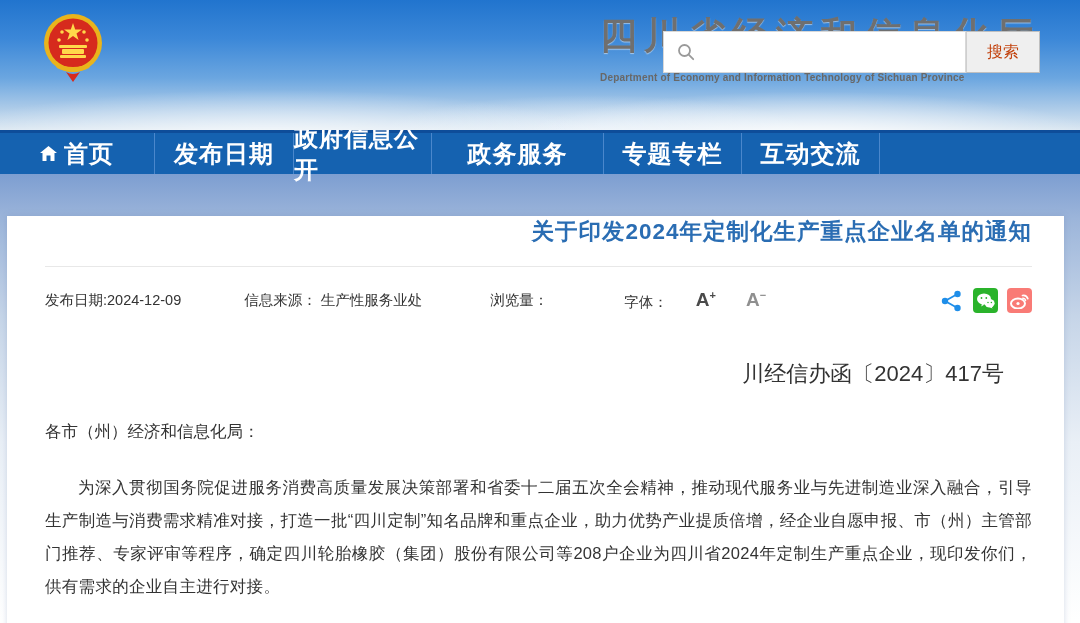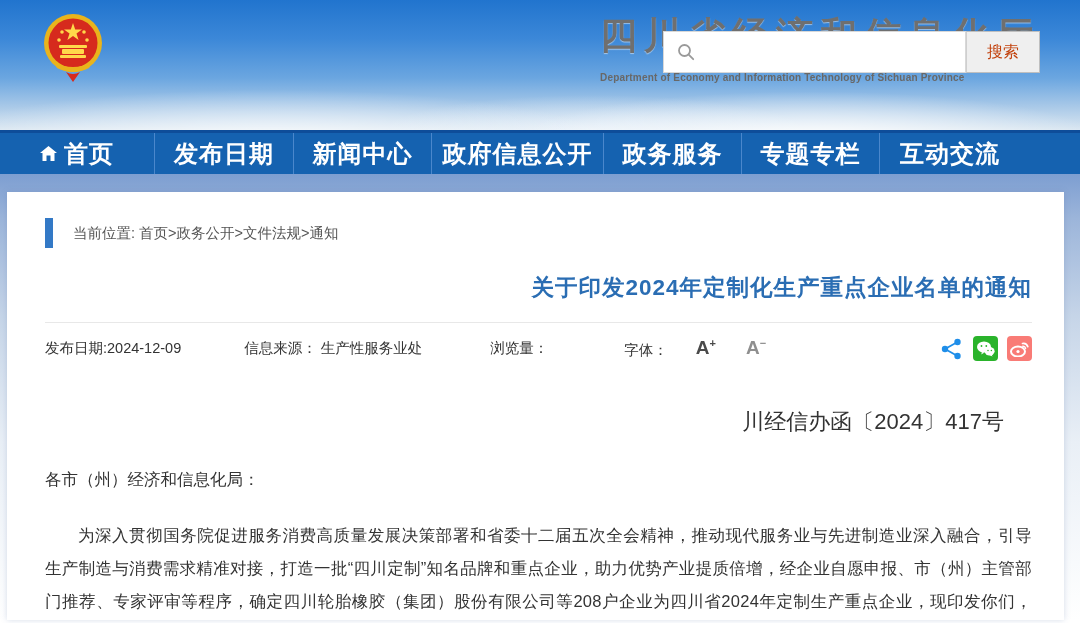--- a/index.html
+++ b/index.html
@@ -76,21 +76,21 @@
   .breadcrumb-row { display:flex; align-items:center; padding-top:26px; }
   .crumb-bar { width:8px; height:30px; background:#3379c6; }
   .breadcrumb-text { margin-left:20px; font-size:14.5px; color:#555; }
 
   
   .article-title {
     text-align:right; color:#2a6db3; font-size:22.5px; font-weight:bold;
     margin-top:24px; letter-spacing:1px;
   }
   .meta-row {
-    margin-top:19px; border-top:1px solid #e8e8e8; padding-top:13px;
+    margin-top:19px; border-top:1px solid #e8e8e8; padding-top:21px;
     display:flex; align-items:center; font-size:14.5px; color:#333;
   }
   .meta-item { white-space:nowrap; }
   .meta-source { margin-left:63px; }
   .meta-views { margin-left:68px; }
   .meta-font { margin-left:76px; display:flex; align-items:flex-end; }
   .font-a { font-size:19px; color:#4a4a4a; cursor:pointer; margin-left:28px; font-weight:bold; }
   .font-a sup { font-size:11px; }
   .font-a.minus { color:#8f8f8f; margin-left:30px; }
   .share-group { margin-left:auto; display:flex; align-items:center; gap:9px; }
@@ -148,43 +148,36 @@
     <div class="nav-item">
       <svg class="home-icon" viewBox="0 0 17 15">
         <path d="M8.5 0 L17 7 L14.5 7 L14.5 15 L10.5 15 L10.5 9.5 L6.5 9.5 L6.5 15 L2.5 15 L2.5 7 L0 7 Z" fill="#fff"></path>
       </svg>
       <span>首页</span>
     </div>
     <div class="nav-item">
       <span>发布日期</span>
     </div>
     <div class="nav-item">
-      <span>新闻中心</span>
-    </div>
-    <div class="nav-item">
       <span>政府信息公开</span>
     </div>
     <div class="nav-item">
       <span>政务服务</span>
     </div>
     <div class="nav-item">
       <span>专题专栏</span>
     </div>
     <div class="nav-item">
       <span>互动交流</span>
     </div>
   </div>
 
   <div class="page-bg">
     <div class="content-card">
 
-      <div class="breadcrumb-row">
-        <div class="crumb-bar"></div>
-        <div class="breadcrumb-text">当前位置: 首页&gt;政务公开&gt;文件法规&gt;通知</div>
-      </div>
 
       <div class="article-title">关于印发2024年定制化生产重点企业名单的通知</div>
 
       <div class="meta-row">
         <span class="meta-item">发布日期:2024-12-09</span>
         <span class="meta-item meta-source">信息来源： 生产性服务业处</span>
         <span class="meta-item meta-views">浏览量：</span>
         <span class="meta-font">
           <span class="meta-item">字体：</span>
           <span class="font-a"><span>A</span><sup>+</sup></span>

